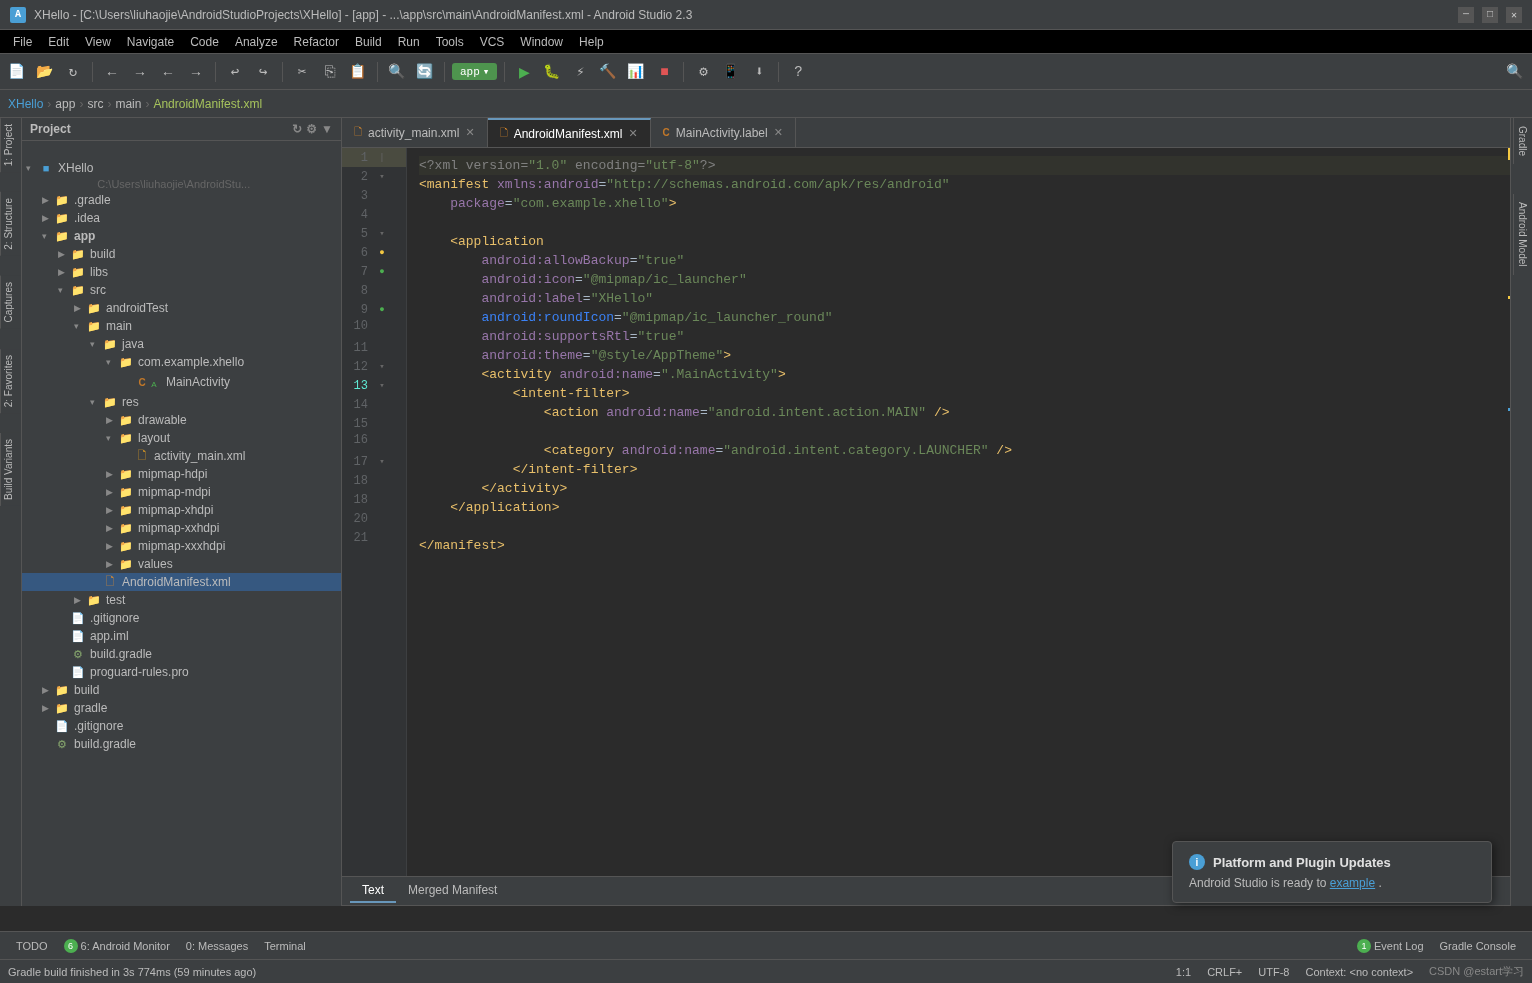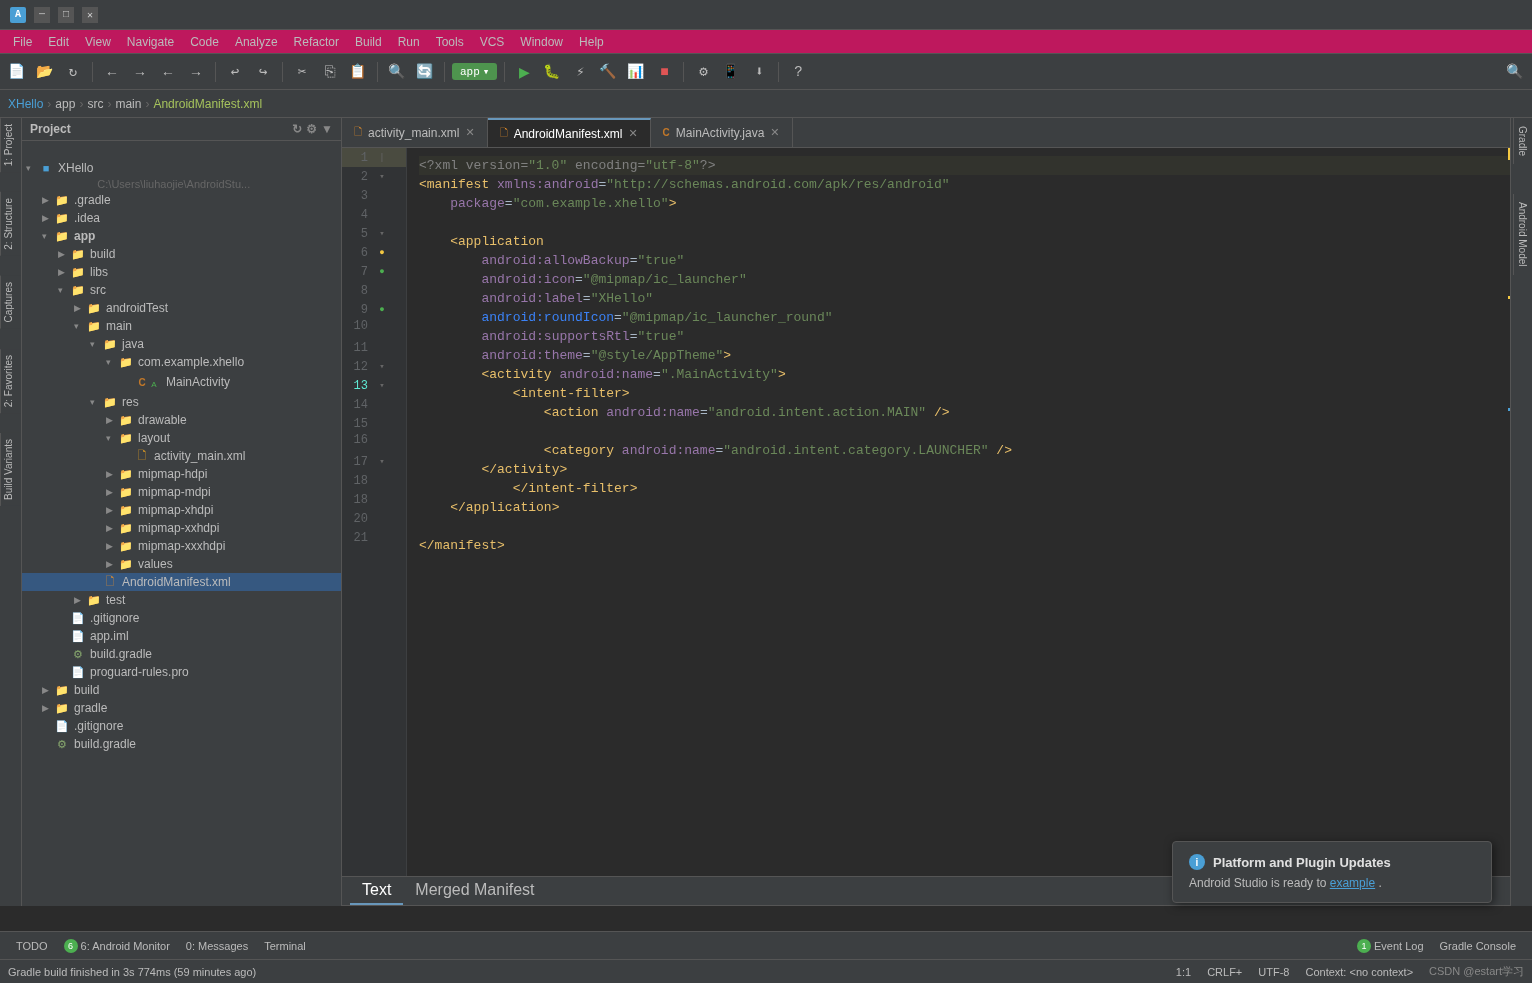--- a/index.html
+++ b/index.html
@@ -42,21 +42,21 @@
     }
     .title-btn {
       width: 16px; height: 16px;
       background: #555;
       display: flex; align-items: center; justify-content: center;
       font-size: 10px; color: #ccc; cursor: pointer;
     }
 
     
     .menu-bar {
-      background: #be185d;
+      background: #000000;
       height: 24px;
       display: flex;
       align-items: center;
       padding: 0 5px;
       border-bottom: 1px solid #555;
       font-family: 'Segoe UI', Arial, sans-serif;
       font-size: 12px;
     }
     .menu-item {
       padding: 2px 8px;
@@ -231,21 +231,21 @@
       display: flex;
       align-items: center;
       border-top: 1px solid #555;
       border-bottom: 1px solid #555;
       padding: 0 8px;
       gap: 0;
     }
     .bottom-tab {
       padding: 4px 12px;
       font-family: 'Segoe UI', Arial, sans-serif;
-      font-size: 16px;
+      font-size: 12px;
       color: #bbb;
       cursor: pointer;
       border-bottom: 2px solid transparent;
     }
     .bottom-tab.active {
       color: #fff;
       border-bottom: 2px solid #6897bb;
     }
 
     
@@ -328,20 +328,21 @@
       display: flex;
       height: 788px;
       position: relative;
     }
   </style>
 </head>
 <body>
 
 <div class="title-bar">
   <div class="title-bar-icon">A</div>
+  <span class="title-bar-text">XHello - [C:\Users\liuhaojie\AndroidStudioProjects\XHello] - [app] - ...\app\src\main\AndroidManifest.xml - Android Studio 2.3</span>
   <div class="title-bar-controls">
     <div class="title-btn">─</div>
     <div class="title-btn">□</div>
     <div class="title-btn">✕</div>
   </div>
 </div>
 
 <div class="menu-bar">
   <span class="menu-item">File</span>
   <span class="menu-item">Edit</span>
@@ -637,21 +638,21 @@
         <span>activity_main.xml</span>
         <span class="tab-close">✕</span>
       </div>
       <div class="editor-tab active">
         <span style="color:#e8902a; font-size:10px;">🗋</span>
         <span>AndroidManifest.xml</span>
         <span class="tab-close">✕</span>
       </div>
       <div class="editor-tab">
         <span style="color:#c27829; font-size:10px; font-weight:bold;">C</span>
-        <span>MainActivity.java</span>
+        <span>MainActivity.label</span>
         <span class="tab-close">✕</span>
       </div>
     </div>
 
     <div class="code-editor">
 
       <div style="display:flex; flex-direction:column; background:#313335; min-width:65px; border-right:1px solid #3d3f41; user-select:none;">
         <div style="display:flex; flex-direction:row; height:19px; align-items:center; background:#f0e68c22;">
           <span style="width:32px; text-align:right; padding-right:6px; color:#606366; font-size:12px;">1</span>
           <span style="width:16px; text-align:center; color:#666; font-size:9px;">|</span>
@@ -798,25 +799,25 @@
 
         <div class="code-line">
           <span class="code-text"> </span>
         </div>
 
         <div class="code-line">
           <span class="code-text">                <span style="color:#e8bf6a;">&lt;category</span> <span style="color:#9876aa;">android:name</span><span style="color:#a9b7c6;">=</span><span style="color:#6a8759;">"android.intent.category.LAUNCHER"</span> <span style="color:#e8bf6a;">/&gt;</span></span>
         </div>
 
         <div class="code-line">
+          <span class="code-text">            <span style="color:#e8bf6a;">&lt;/intent-filter&gt;</span></span>
+        </div>
+
+        <div class="code-line">
           <span class="code-text">        <span style="color:#e8bf6a;">&lt;/activity&gt;</span></span>
-        </div>
-
-        <div class="code-line">
-          <span class="code-text">            <span style="color:#e8bf6a;">&lt;/intent-filter&gt;</span></span>
         </div>
 
         <div class="code-line">
           <span class="code-text">    <span style="color:#e8bf6a;">&lt;/application&gt;</span></span>
         </div>
 
         <div class="code-line">
           <span class="code-text"> </span>
         </div>
 

